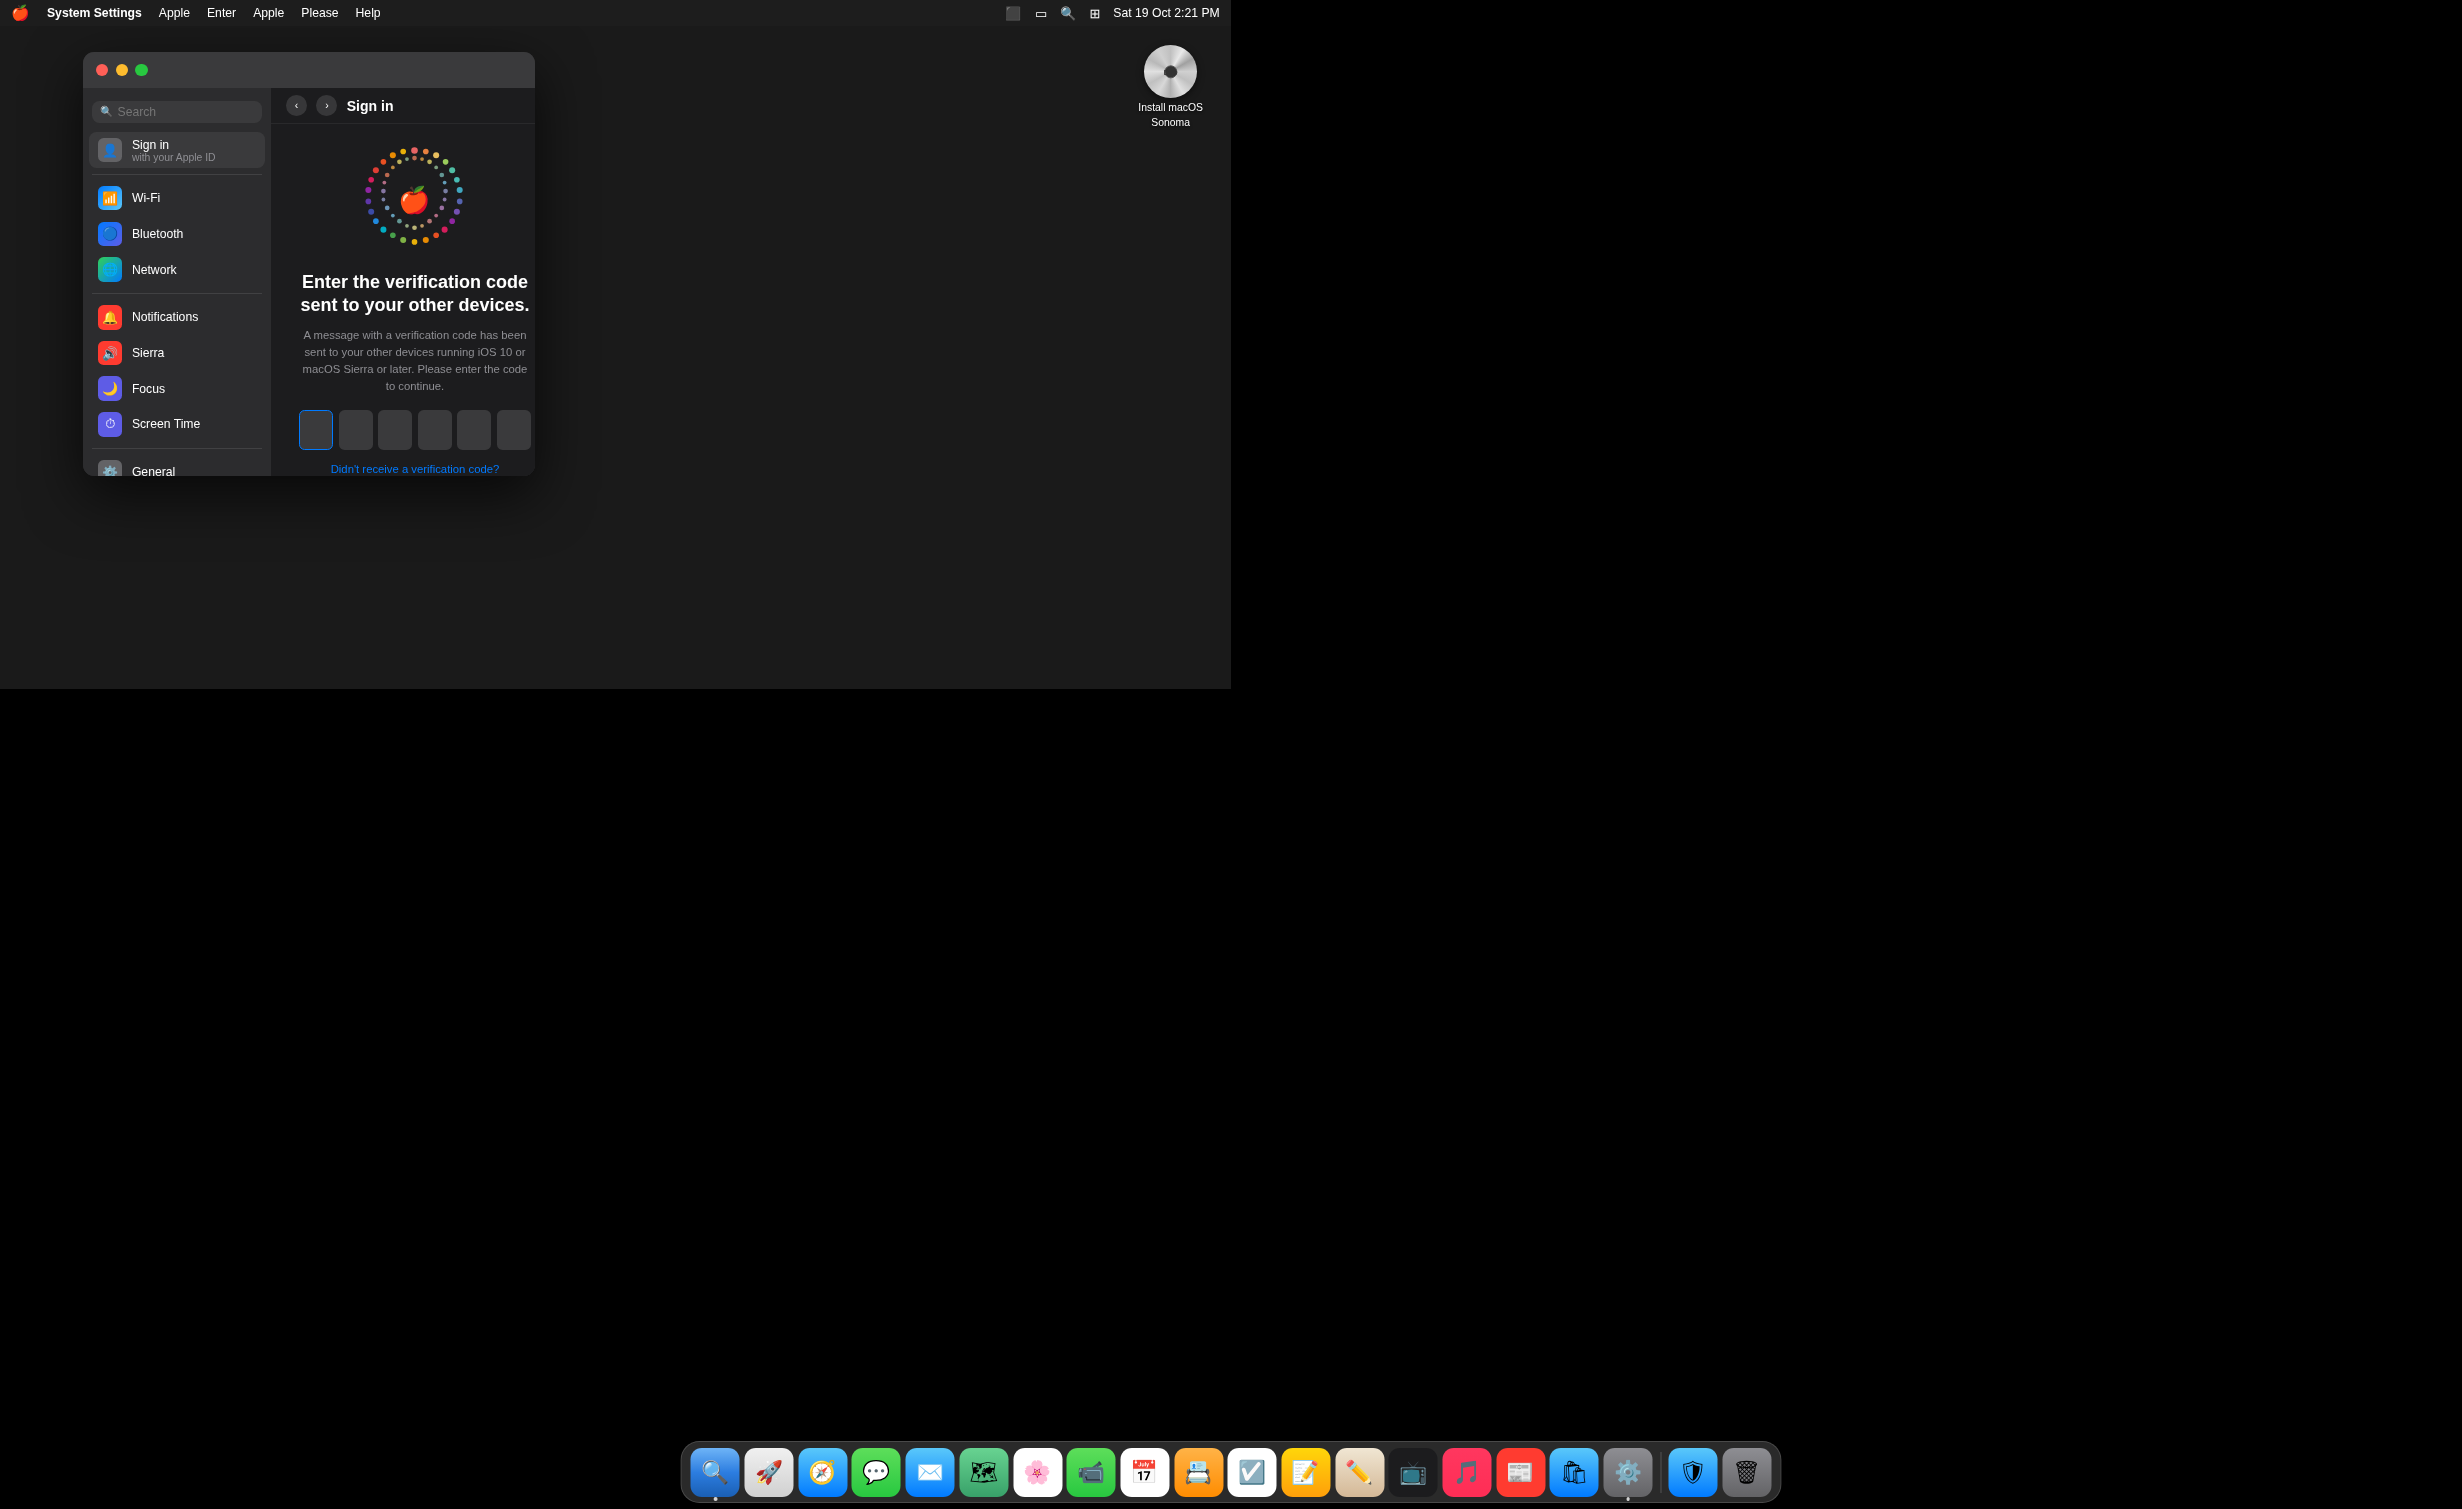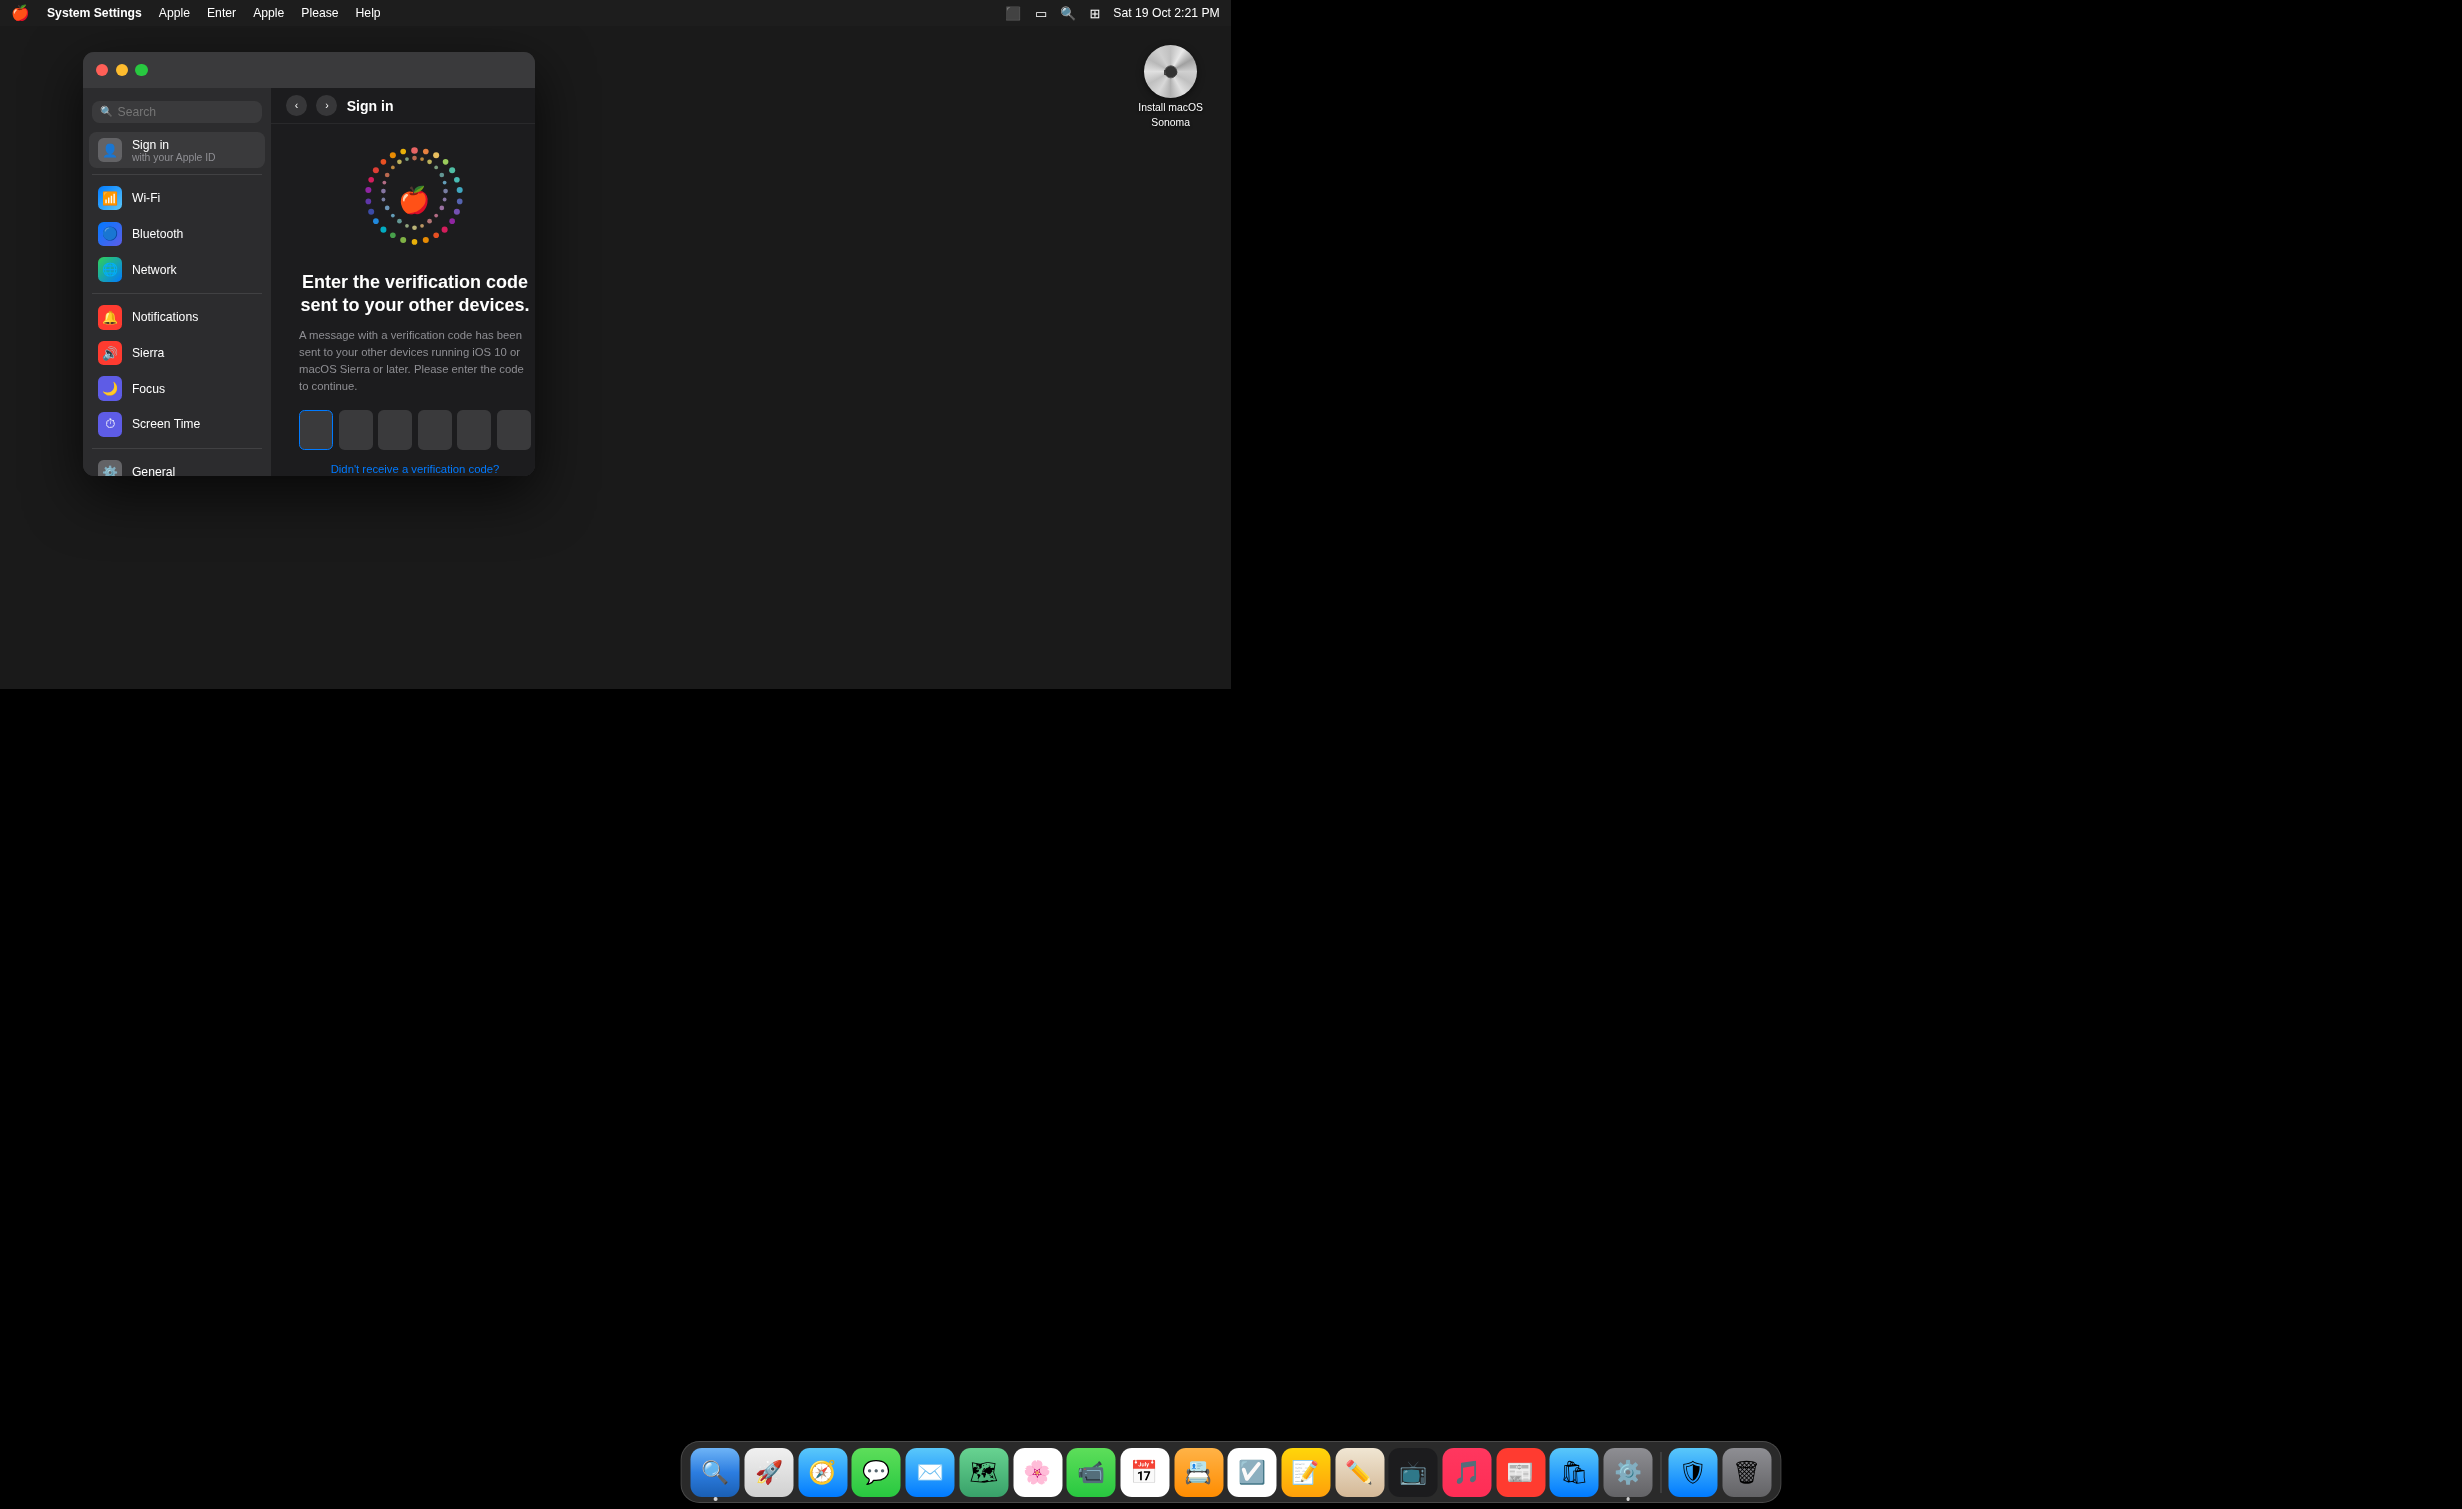--- a/index.html
+++ b/index.html
@@ -297,21 +297,21 @@
       color: #fff;
       font-size: 18px;
       font-weight: 700;
       text-align: center;
       margin-bottom: 9.4px;
       line-height: 1.3;
     }
     .verification-subtitle {
       color: #8e8e93;
       font-size: 11.3px;
-      text-align: left;
+      text-align: center;
       line-height: 1.5;
       margin-bottom: 15px;
     }
 
     
     .code-boxes {
       display: flex;
       gap: 5.6px;
       margin-bottom: 13px;
     }

